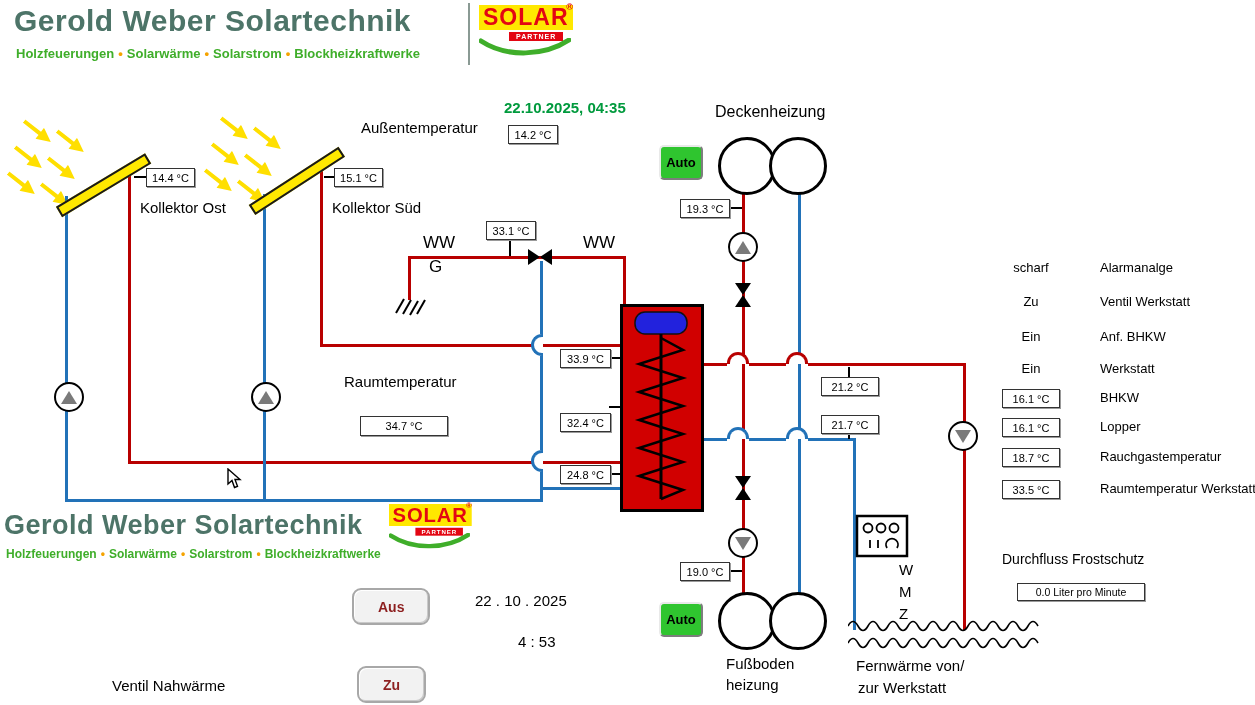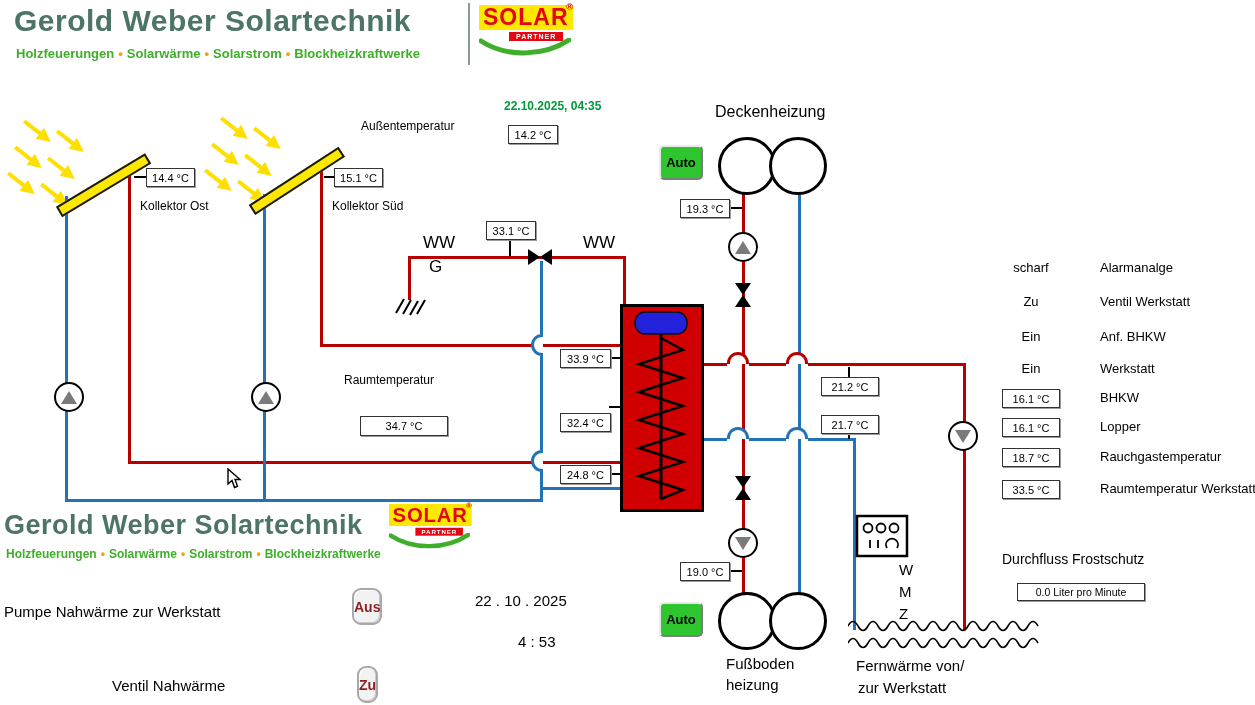--- a/index.html
+++ b/index.html
@@ -10,21 +10,21 @@
   .brand-name{position:absolute;font-weight:bold;color:#4d7468;letter-spacing:.5px;white-space:nowrap}
   .tagline{position:absolute;font-weight:bold;color:#3fae2a;white-space:nowrap}
   .tagline .dot{color:#f5a300;padding:0 4px}
   .solar-logo{position:absolute;width:92px;height:66px}
   .solar-word{display:inline-block;background:#ffe800;color:#e30613;font-weight:bold;font-size:23px;
               padding:1px 4px;letter-spacing:1px;line-height:1}
   .solar-reg{position:absolute;top:-3px;right:-2px;color:#e30613;font-size:9px;font-weight:bold}
   .solar-sub{position:absolute;left:30px;top:27px;background:#e30613;color:#fff;font-size:7px;
              font-weight:bold;padding:1px 7px;letter-spacing:1px}
   .solar-swoosh{position:absolute;left:0;top:33px}
-  .lbl{position:absolute;white-space:nowrap;font-size:12px}
+  .lbl{position:absolute;white-space:nowrap;font-size:15px}
   .tbox{position:absolute;height:17px;background:#fff;border:1px solid #333;box-shadow:1px 1px 0 #9a9a9a;
         font-size:11px;display:flex;align-items:center;justify-content:center;white-space:nowrap}
   .pipe{position:absolute}
   .red-p{background:#b80000}
   .blue-p{background:#2272b8}
   .hline{height:3px}
   .vline{width:3px}
   .hop-h{position:absolute;width:16px;height:9px;border:3px solid #b80000;border-bottom:none;
          border-radius:11px 11px 0 0;background:#fff}
   .hop-h.bl{border-color:#2272b8}
@@ -33,21 +33,21 @@
   .pump{position:absolute;width:26px;height:26px;border-radius:50%;border:2px solid #000;background:#fff;
         display:flex;align-items:center;justify-content:center}
   .tri-up{width:0;height:0;border-left:8px solid transparent;border-right:8px solid transparent;border-bottom:13px solid #7a7a7a}
   .tri-down{width:0;height:0;border-left:8px solid transparent;border-right:8px solid transparent;border-top:13px solid #7a7a7a}
   .hcircle{position:absolute;width:52px;height:52px;border:3px solid #000;border-radius:50%;background:#fff}
   .btn-auto{position:absolute;width:40px;height:31px;background:#2fc52f;border:2px solid;
             border-color:#e9e9e9 #7d7d7d #7d7d7d #e9e9e9;border-radius:5px;font-size:13px;font-weight:bold;
             display:flex;align-items:center;justify-content:center}
   .btn-gray{position:absolute;height:33px;background:#f2f2f2;border:2px solid #a8a8a8;border-radius:9px;
             box-shadow:inset 1px 1px 0 #fff,inset -1px -1px 0 #c9c9c9;color:#8d1f1f;font-size:14px;font-weight:bold;
-            display:flex;align-items:center;justify-content:center;padding:0 0}
+            display:flex;align-items:center;justify-content:center;padding:0 24px}
   .leader{position:absolute;background:#000}
   .collector{position:absolute;height:8px;background:#ffe800;border:2px solid #1a1a1a;transform-origin:left center}
   .ray{position:absolute;width:34px;height:14px;background:#ffdf00;transform:rotate(38deg);transform-origin:left center;
        clip-path:polygon(0 5px,20px 5px,20px 0,34px 7px,20px 14px,20px 9px,0 9px)}
   .state-col{position:absolute;left:1000px;width:62px;text-align:center;font-size:13px}
   .plabel{position:absolute;left:1100px;font-size:13px;white-space:nowrap}
 </style>
 </head>
 <body>
 
@@ -243,21 +243,20 @@
   <div class="brand-name" style="left:4px;top:510px;font-size:27px">Gerold Weber Solartechnik</div>
   <div class="tagline" style="left:6px;top:547px;font-size:12px"><span>Holzfeuerungen</span><span class="dot">•</span><span>Solarwärme</span><span class="dot">•</span><span>Solarstrom</span><span class="dot">•</span><span>Blockheizkraftwerke</span></div>
   <div class="solar-logo" style="left:389px;top:504px;transform:scale(.88);transform-origin:top left">
     <span class="solar-word">SOLAR</span><span class="solar-reg">®</span>
     <span class="solar-sub">PARTNER</span>
     <svg class="solar-swoosh" width="92" height="20" viewBox="0 0 92 20">
         <path d="M2,3 C28,20 66,18 90,2" fill="none" stroke="#3fae2a" stroke-width="5" stroke-linecap="round"></path>
       </svg>
   </div>
 
-  <div class="lbl" style="left:4px;top:603px;font-size:15px">Pumpe  Nahwärme zur Werkstatt</div>
   <div class="btn-gray" style="left:352px;top:588px">Aus</div>
   <div class="lbl" style="left:475px;top:592px;font-size:15px">22 . 10 .   2025</div>
   <div class="lbl" style="left:518px;top:633px;font-size:15px">4   :   53</div>
   <div class="lbl" style="left:112px;top:677px;font-size:15px">Ventil Nahwärme</div>
   <div class="btn-gray" style="left:357px;top:666px">Zu</div>
 
   <svg class="abs" style="left:227px;top:468px" width="16" height="22">
     <polygon points="1,1 1,16 5,12.5 7.5,19.5 10.5,18.3 8,11.5 13,11.5" fill="#fff" stroke="#000" stroke-width="1.4"></polygon>
   </svg>
 

